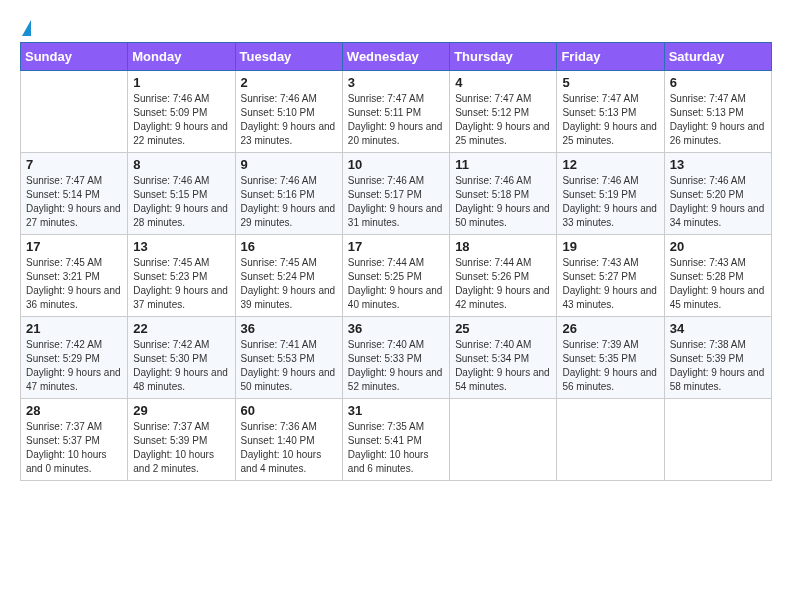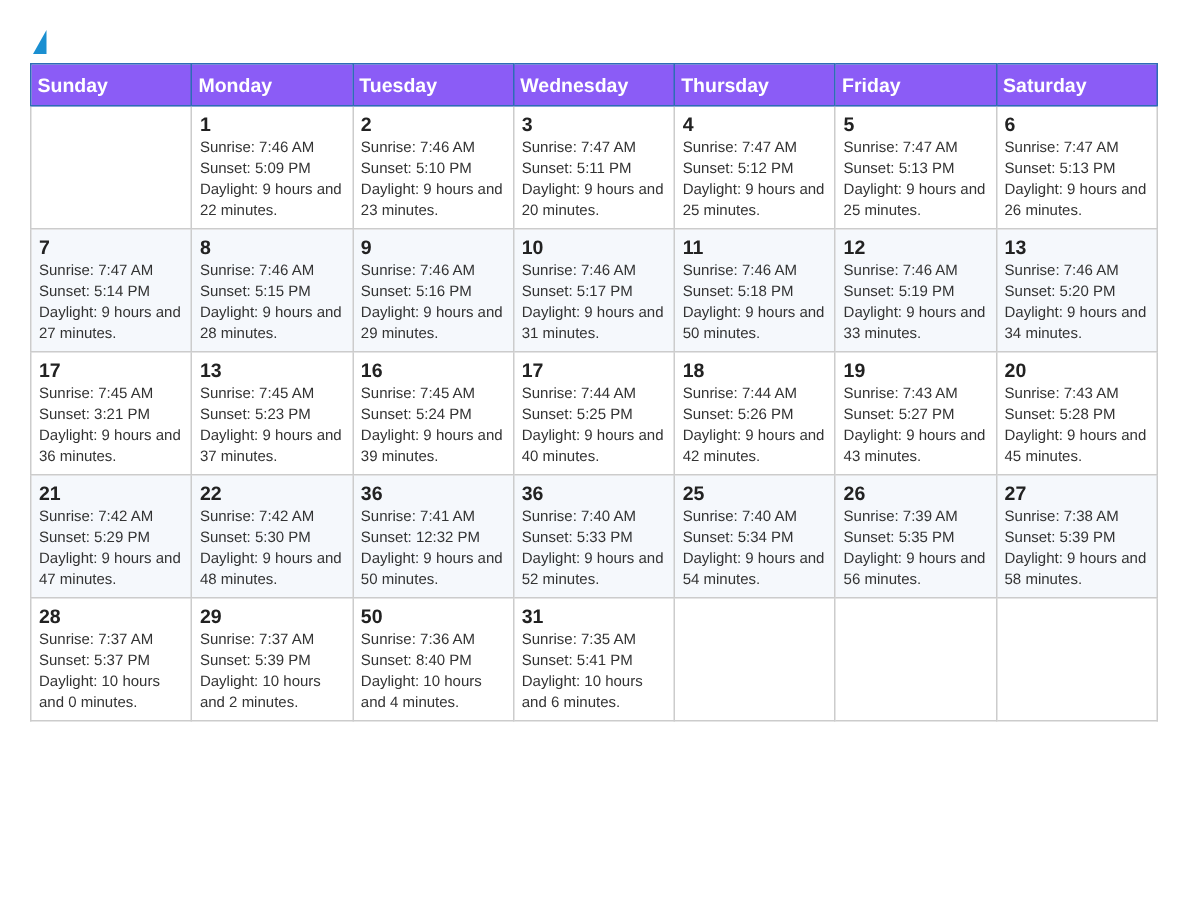--- a/index.html
+++ b/index.html
@@ -286,21 +286,21 @@
           <div class="day-info">
             <span>Sunrise: 7:42 AM</span><br>
             <span>Sunset: 5:30 PM</span><br>
             <span>Daylight: 9 hours and 48 minutes.</span>
           </div>
         </td>
         <td>
           <span class="day-num">36</span>
           <div class="day-info">
             <span>Sunrise: 7:41 AM</span><br>
-            <span>Sunset: 12:32 PM</span><br>
+            <span>Sunset: 5:53 PM</span><br>
             <span>Daylight: 9 hours and 50 minutes.</span>
           </div>
         </td>
         <td>
           <span class="day-num">36</span>
           <div class="day-info">
             <span>Sunrise: 7:40 AM</span><br>
             <span>Sunset: 5:33 PM</span><br>
             <span>Daylight: 9 hours and 52 minutes.</span>
           </div>
@@ -315,21 +315,21 @@
         </td>
         <td>
           <span class="day-num">26</span>
           <div class="day-info">
             <span>Sunrise: 7:39 AM</span><br>
             <span>Sunset: 5:35 PM</span><br>
             <span>Daylight: 9 hours and 56 minutes.</span>
           </div>
         </td>
         <td>
-          <span class="day-num">27</span>
+          <span class="day-num">34</span>
           <div class="day-info">
             <span>Sunrise: 7:38 AM</span><br>
             <span>Sunset: 5:39 PM</span><br>
             <span>Daylight: 9 hours and 58 minutes.</span>
           </div>
         </td>
       </tr>
       <tr>
         <td>
           <span class="day-num">28</span>
@@ -341,24 +341,24 @@
         </td>
         <td>
           <span class="day-num">29</span>
           <div class="day-info">
             <span>Sunrise: 7:37 AM</span><br>
             <span>Sunset: 5:39 PM</span><br>
             <span>Daylight: 10 hours and 2 minutes.</span>
           </div>
         </td>
         <td>
-          <span class="day-num">50</span>
+          <span class="day-num">60</span>
           <div class="day-info">
             <span>Sunrise: 7:36 AM</span><br>
-            <span>Sunset: 8:40 PM</span><br>
+            <span>Sunset: 1:40 PM</span><br>
             <span>Daylight: 10 hours and 4 minutes.</span>
           </div>
         </td>
         <td>
           <span class="day-num">31</span>
           <div class="day-info">
             <span>Sunrise: 7:35 AM</span><br>
             <span>Sunset: 5:41 PM</span><br>
             <span>Daylight: 10 hours and 6 minutes.</span>
           </div>

